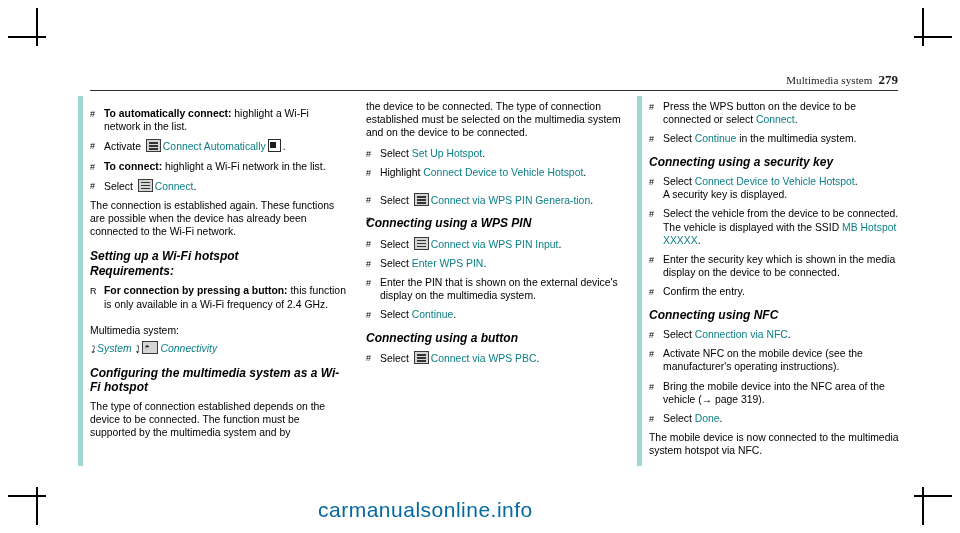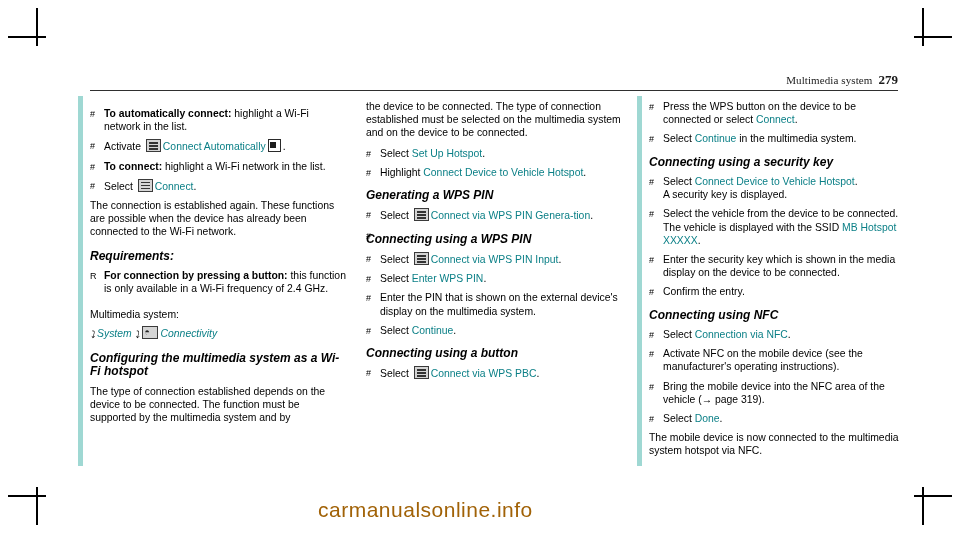--- a/index.html
+++ b/index.html
@@ -171,21 +171,21 @@
   .menu-line {
     margin-bottom: 0;
     font-style: italic;
   }
   
   .watermark {
     position: absolute;
     left: 318px;
     top: 498px;
     font-size: 21px;
-    color: #a16207;
+    color: #0369a1;
     letter-spacing: 0.5px;
     font-family: "Liberation Sans", sans-serif;
   }
 </style>
 </head>
 <body>
 
 <div class="page">
 
   <div class="crop" style="left:36px;top:8px;width:2px;height:38px;"></div>
@@ -224,20 +224,21 @@
     </div>
 
     <div class="row">
       <span class="marker">#</span>
       <span>Select </span><span class="ic ic-menu"></span><span class="link">Connect</span><span>.</span>
     </div>
 
     <p>The connection is established again. These functions are possible when the device has already been connected to the Wi-Fi network.</p>
     <div class="gap-lg"></div>
 
+    <p class="h-sub">Setting up a Wi-Fi hotspot</p>
     <p class="h-sub">Requirements:</p>
     <div class="gap-sm"></div>
 
     <div class="row">
       <span class="marker">R</span>
       <span class="b">For connection by pressing a button:</span><span> this function is only available in a Wi-Fi frequency of 2.4 GHz.</span>
     </div>
 
     <div class="gap"></div>
     <p>Multimedia system:</p>
@@ -261,21 +262,20 @@
       <span class="marker">#</span>
       <span>Select </span><span class="link">Set Up Hotspot</span><span>.</span>
     </div>
 
     <div class="row">
       <span class="marker">#</span>
       <span>Highlight </span><span class="link">Connect Device to Vehicle Hotspot</span><span>.</span>
     </div>
 
     <div class="gap-sm"></div>
-    <p class="h-sub">Generating a WPS PIN</p>
     <div class="gap-sm"></div>
 
     <div class="row">
       <span class="marker">#</span>
       <span>Select </span><span class="ic ic-menu"></span><span class="link">Connect via WPS PIN Genera-tion</span><span>.</span>
     </div>
 
     <div class="row">
       <span class="marker">#</span>
     </div>

